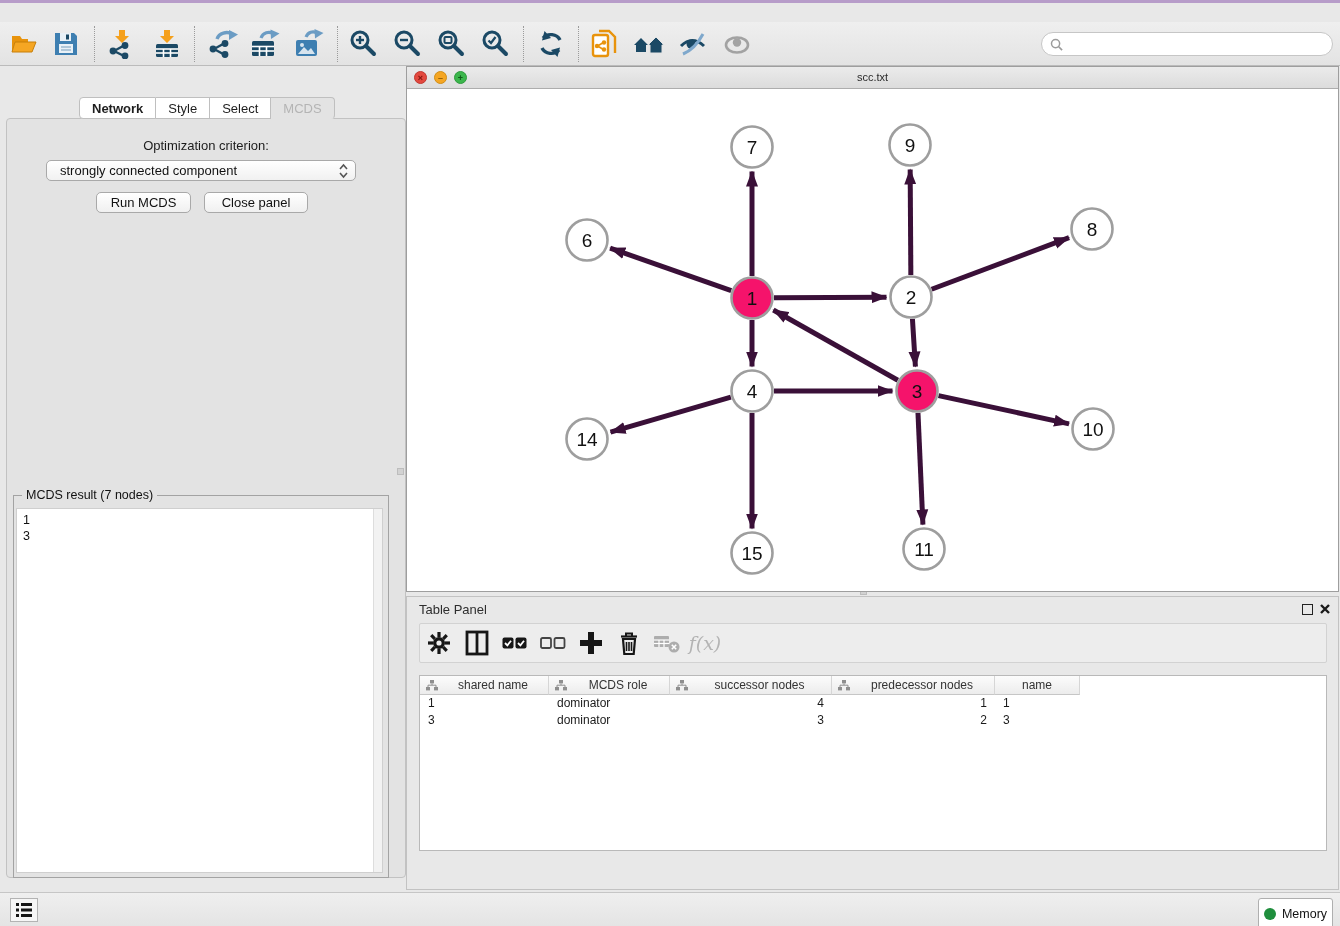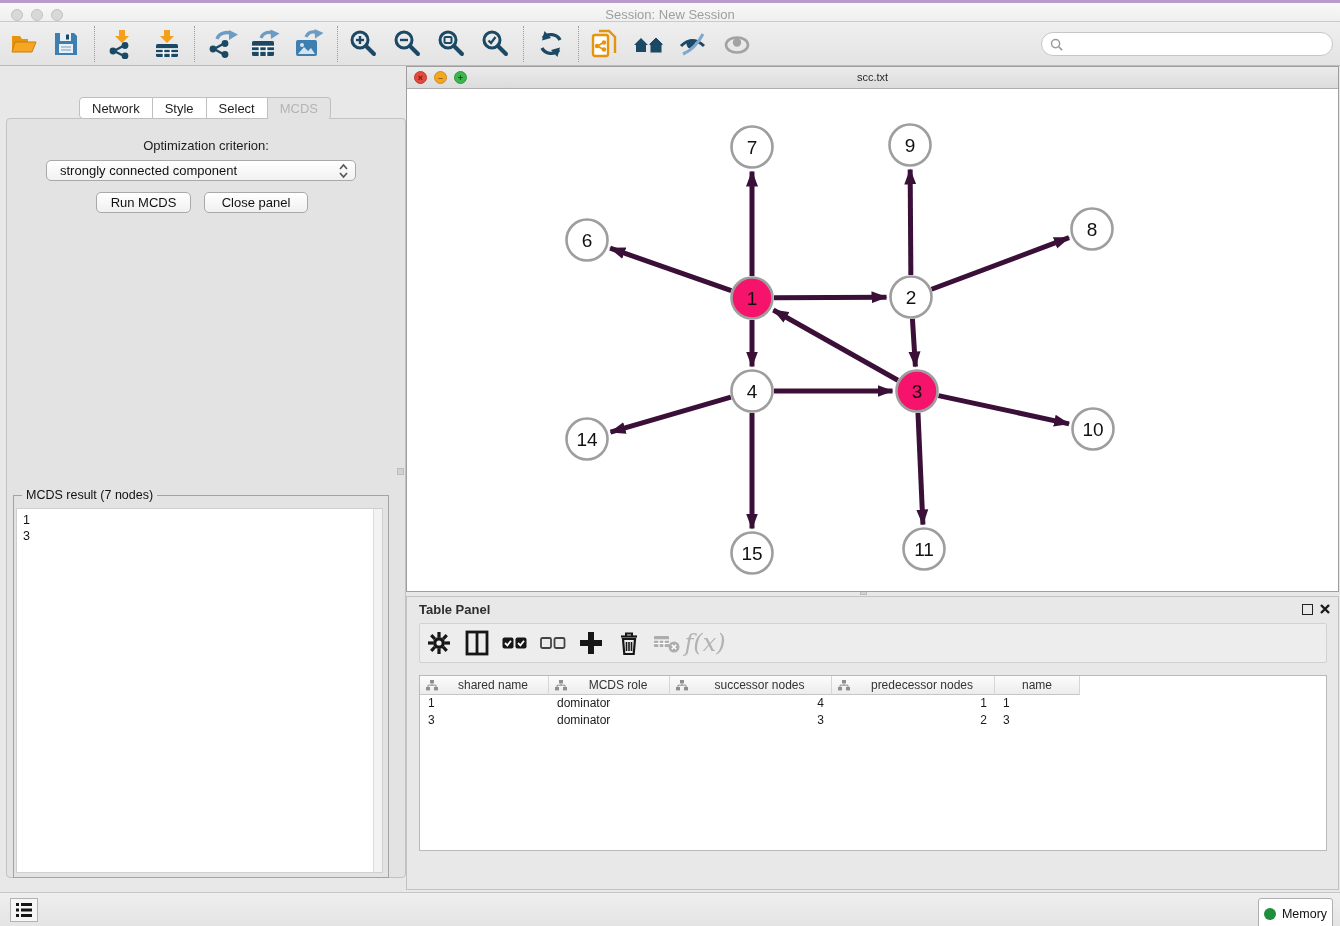--- a/index.html
+++ b/index.html
@@ -29,21 +29,21 @@
   
   .control-panel { position:absolute; left:0; top:66px; width:400px; height:822px; background:#E8E8E8; }
   .panel-header { position:absolute; left:0; top:0; width:100%; height:28px; }
   .panel-title { position:absolute; left:13px; top:7px; font-size:13px; color:#2E2E2E; }
   .float-btn { position:absolute; top:8px; width:11px; height:11px; border:1.5px solid #222; background:transparent; }
   .close-x { position:absolute; top:7px; width:12px; height:12px; }
 
   .cp-tabs { position:absolute; left:79px; top:31px; height:22px; display:flex; z-index:3; }
   .tab { height:22px; border:1px solid #BFBFBF; background:#FFFFFF; color:#1E1E1E;
          font-size:13px; display:flex; align-items:center; justify-content:center; padding:0 12px; border-left:none; }
-  .tab:first-child { border-left:1px solid #BFBFBF; border-radius:4px 0 0 4px; }
+  .tab:first-child { border-left:1px solid #BFBFBF; border-radius:4px 0 0 4px;font-weight:bold; }
   .tab:last-child { border-radius:0 4px 4px 0; }
   .tab.active { background:#E3E3E3; color:#B4B4B4; border-bottom-color:#E3E3E3; }
 
   .cp-content { position:absolute; left:6px; top:52px; width:400px; height:760px;
                 background:#E3E3E3; border:1px solid #C2C2C2; border-radius:4px; }
   .opt-label { position:absolute; left:0; top:19px; width:100%; text-align:center; font-size:13px; color:#1C1C1C; }
   .dropdown { position:absolute; left:39px; top:41px; width:310px; height:21px;
               background:linear-gradient(#FFFFFF,#F1F1F1); border:1px solid #A9A9A9; border-radius:5px;
               display:flex; align-items:center; font-size:13px; color:#111; padding-left:13px; }
   .dd-arrows { position:absolute; right:7px; top:2px; }
@@ -71,25 +71,25 @@
            font-size:9px; font-weight:bold; text-align:center; line-height:12px; }
   .light.red { left:7px; background:#E3493F; border:1px solid #C03730; color:#7E120C; }
   .light.yellow { left:27px; background:#F5A623; border:1px solid #D18E16; color:#925F05; }
   .light.green { left:47px; background:#3CB64C; border:1px solid #2E9B3D; color:#0E5B18; }
   .net-title { position:absolute; top:4px; width:100%; text-align:center; font-size:11px; color:#2B2B2B; }
   .net-canvas { position:absolute; left:0; top:22px; width:931px; height:502px; background:#FFFFFF; }
 
   
   .table-panel { position:absolute; left:406px; top:596px; width:933px; height:294px;
                  background:#E8E8E8; border:1px solid #C2C2C2; }
-  .tp-title { position:absolute; left:12px; top:5px; font-size:13px; color:#2E2E2E;font-weight:bold; }
+  .tp-title { position:absolute; left:12px; top:5px; font-size:13px; color:#2E2E2E; }
   .tp-toolbar { position:absolute; left:12px; top:26px; width:908px; height:40px;
                 background:#EDEDED; border:1px solid #D2D2D2; border-radius:2px; display:flex; align-items:center; }
   .tp-ic { width:38px; height:32px; display:flex; align-items:center; justify-content:center; }
-  .fx { font-family:"DejaVu Serif","Liberation Serif",serif; font-style:italic; font-size:24px; color:#B3B3B3; }
+  .fx { font-family:"DejaVu Serif","Liberation Serif",serif; font-style:italic; font-size:19px; color:#B3B3B3; }
 
   .data-table { position:absolute; left:12px; top:78px; width:908px; height:176px;
                 background:#FFFFFF; border:1px solid #B9B9B9; overflow:hidden; }
   .thead { display:flex; height:19px; }
   .th { background:linear-gradient(#FCFCFC,#ECECEC); border-right:1px solid #D6D6D6; border-bottom:1px solid #C6C6C6;
         font-size:12px; color:#333; display:flex; align-items:center; position:relative; }
   .th .th-label { flex:1; text-align:center; }
   .trow { display:flex; height:16.5px; }
   .td { font-size:12px; color:#1B1B1B; padding:0 8px; line-height:16.5px; white-space:nowrap; overflow:hidden; }
 
@@ -104,26 +104,20 @@
                 border:1px solid #AFAFAF; border-radius:3px; display:flex; align-items:center; justify-content:center; gap:6px; }
   .memory-dot { width:12px; height:12px; border-radius:50%; background:#1F8E3D; }
   .memory-label { font-size:12.5px; color:#111; }
 </style>
 </head>
 <body>
 
 <div class="screen">
 
   <div class="desktop-strip"></div>
-  <div class="titlebar">
-    <span class="traffic t1"></span>
-    <span class="traffic t2"></span>
-    <span class="traffic t3"></span>
-    <div class="titlebar-title">Session: New Session</div>
-  </div>
 
   <div class="toolbar">
     <div class="tbtn" style="left:7px">
       <svg width="30" height="30" viewBox="0 0 30 30">
           <path d="M3 7 h8 l2 3 h6 v3 H6 L3 23 Z" fill="#E8930C"></path>
           <path d="M6 13 h21 l-4 10 H3 Z" fill="#F5A623" stroke="#C77F09" stroke-width="1"></path>
         </svg>
     </div>
     <div class="tbtn" style="left:49px">
       <svg width="28" height="28" viewBox="0 0 28 28">

